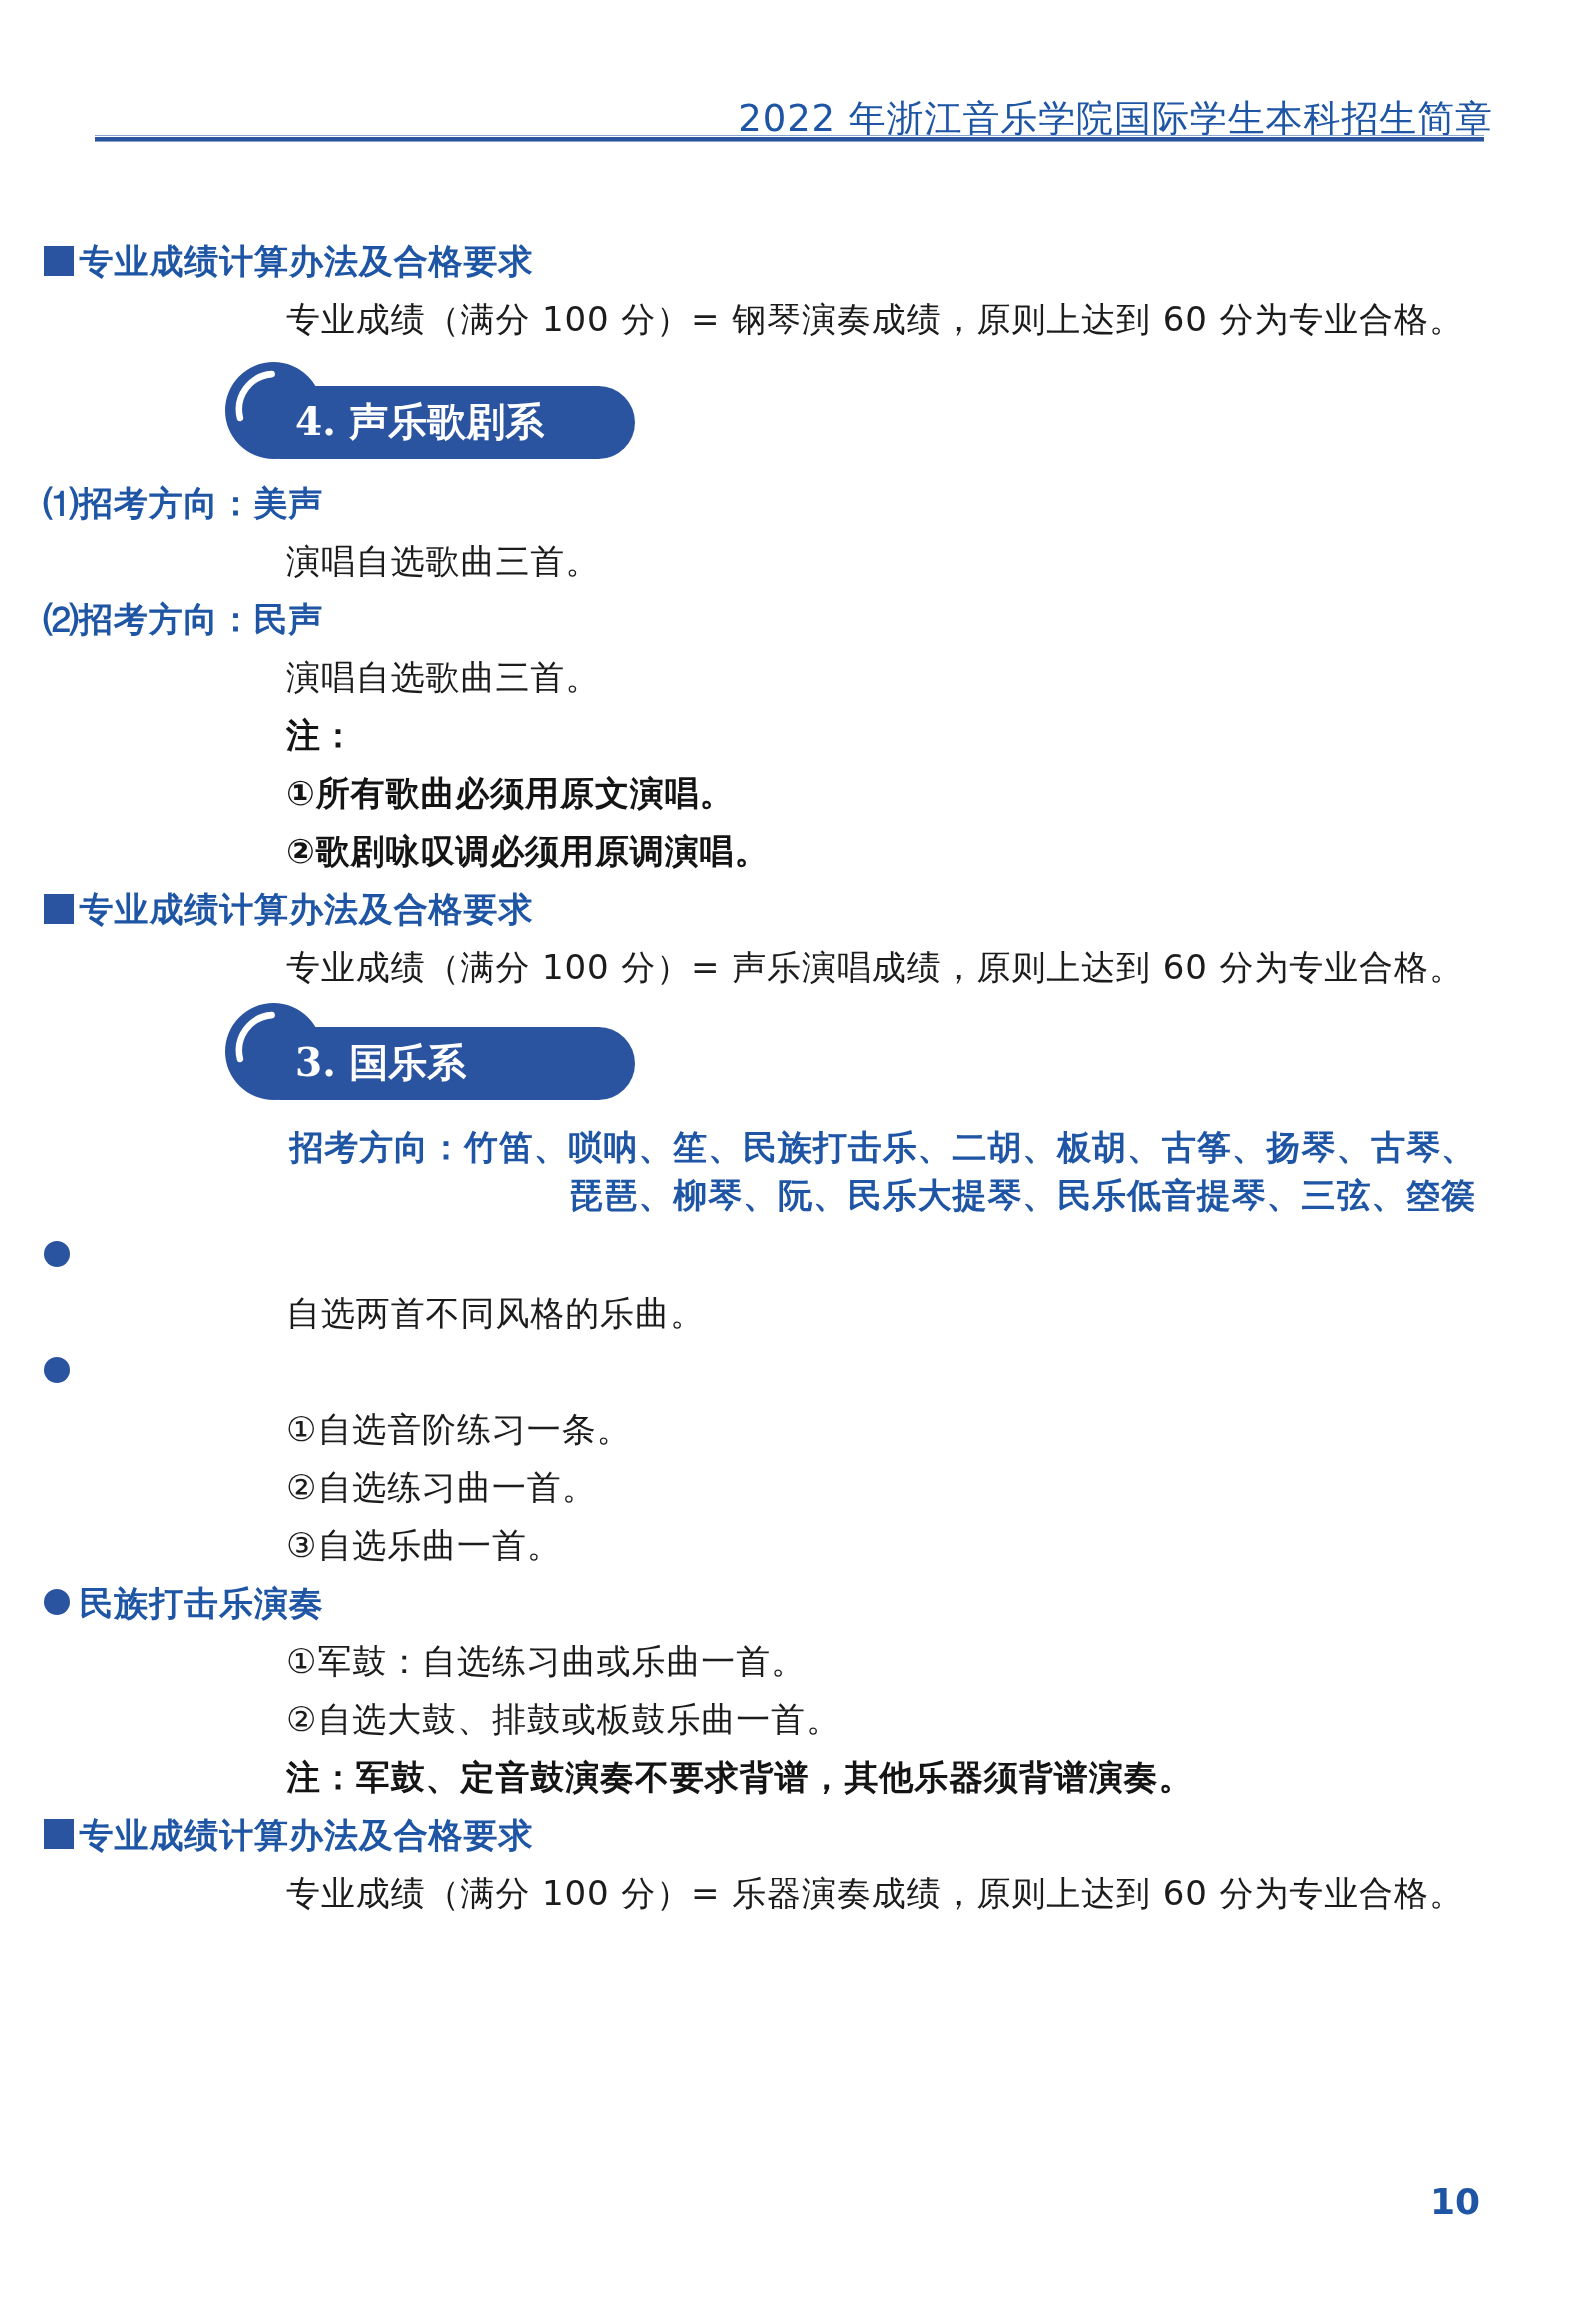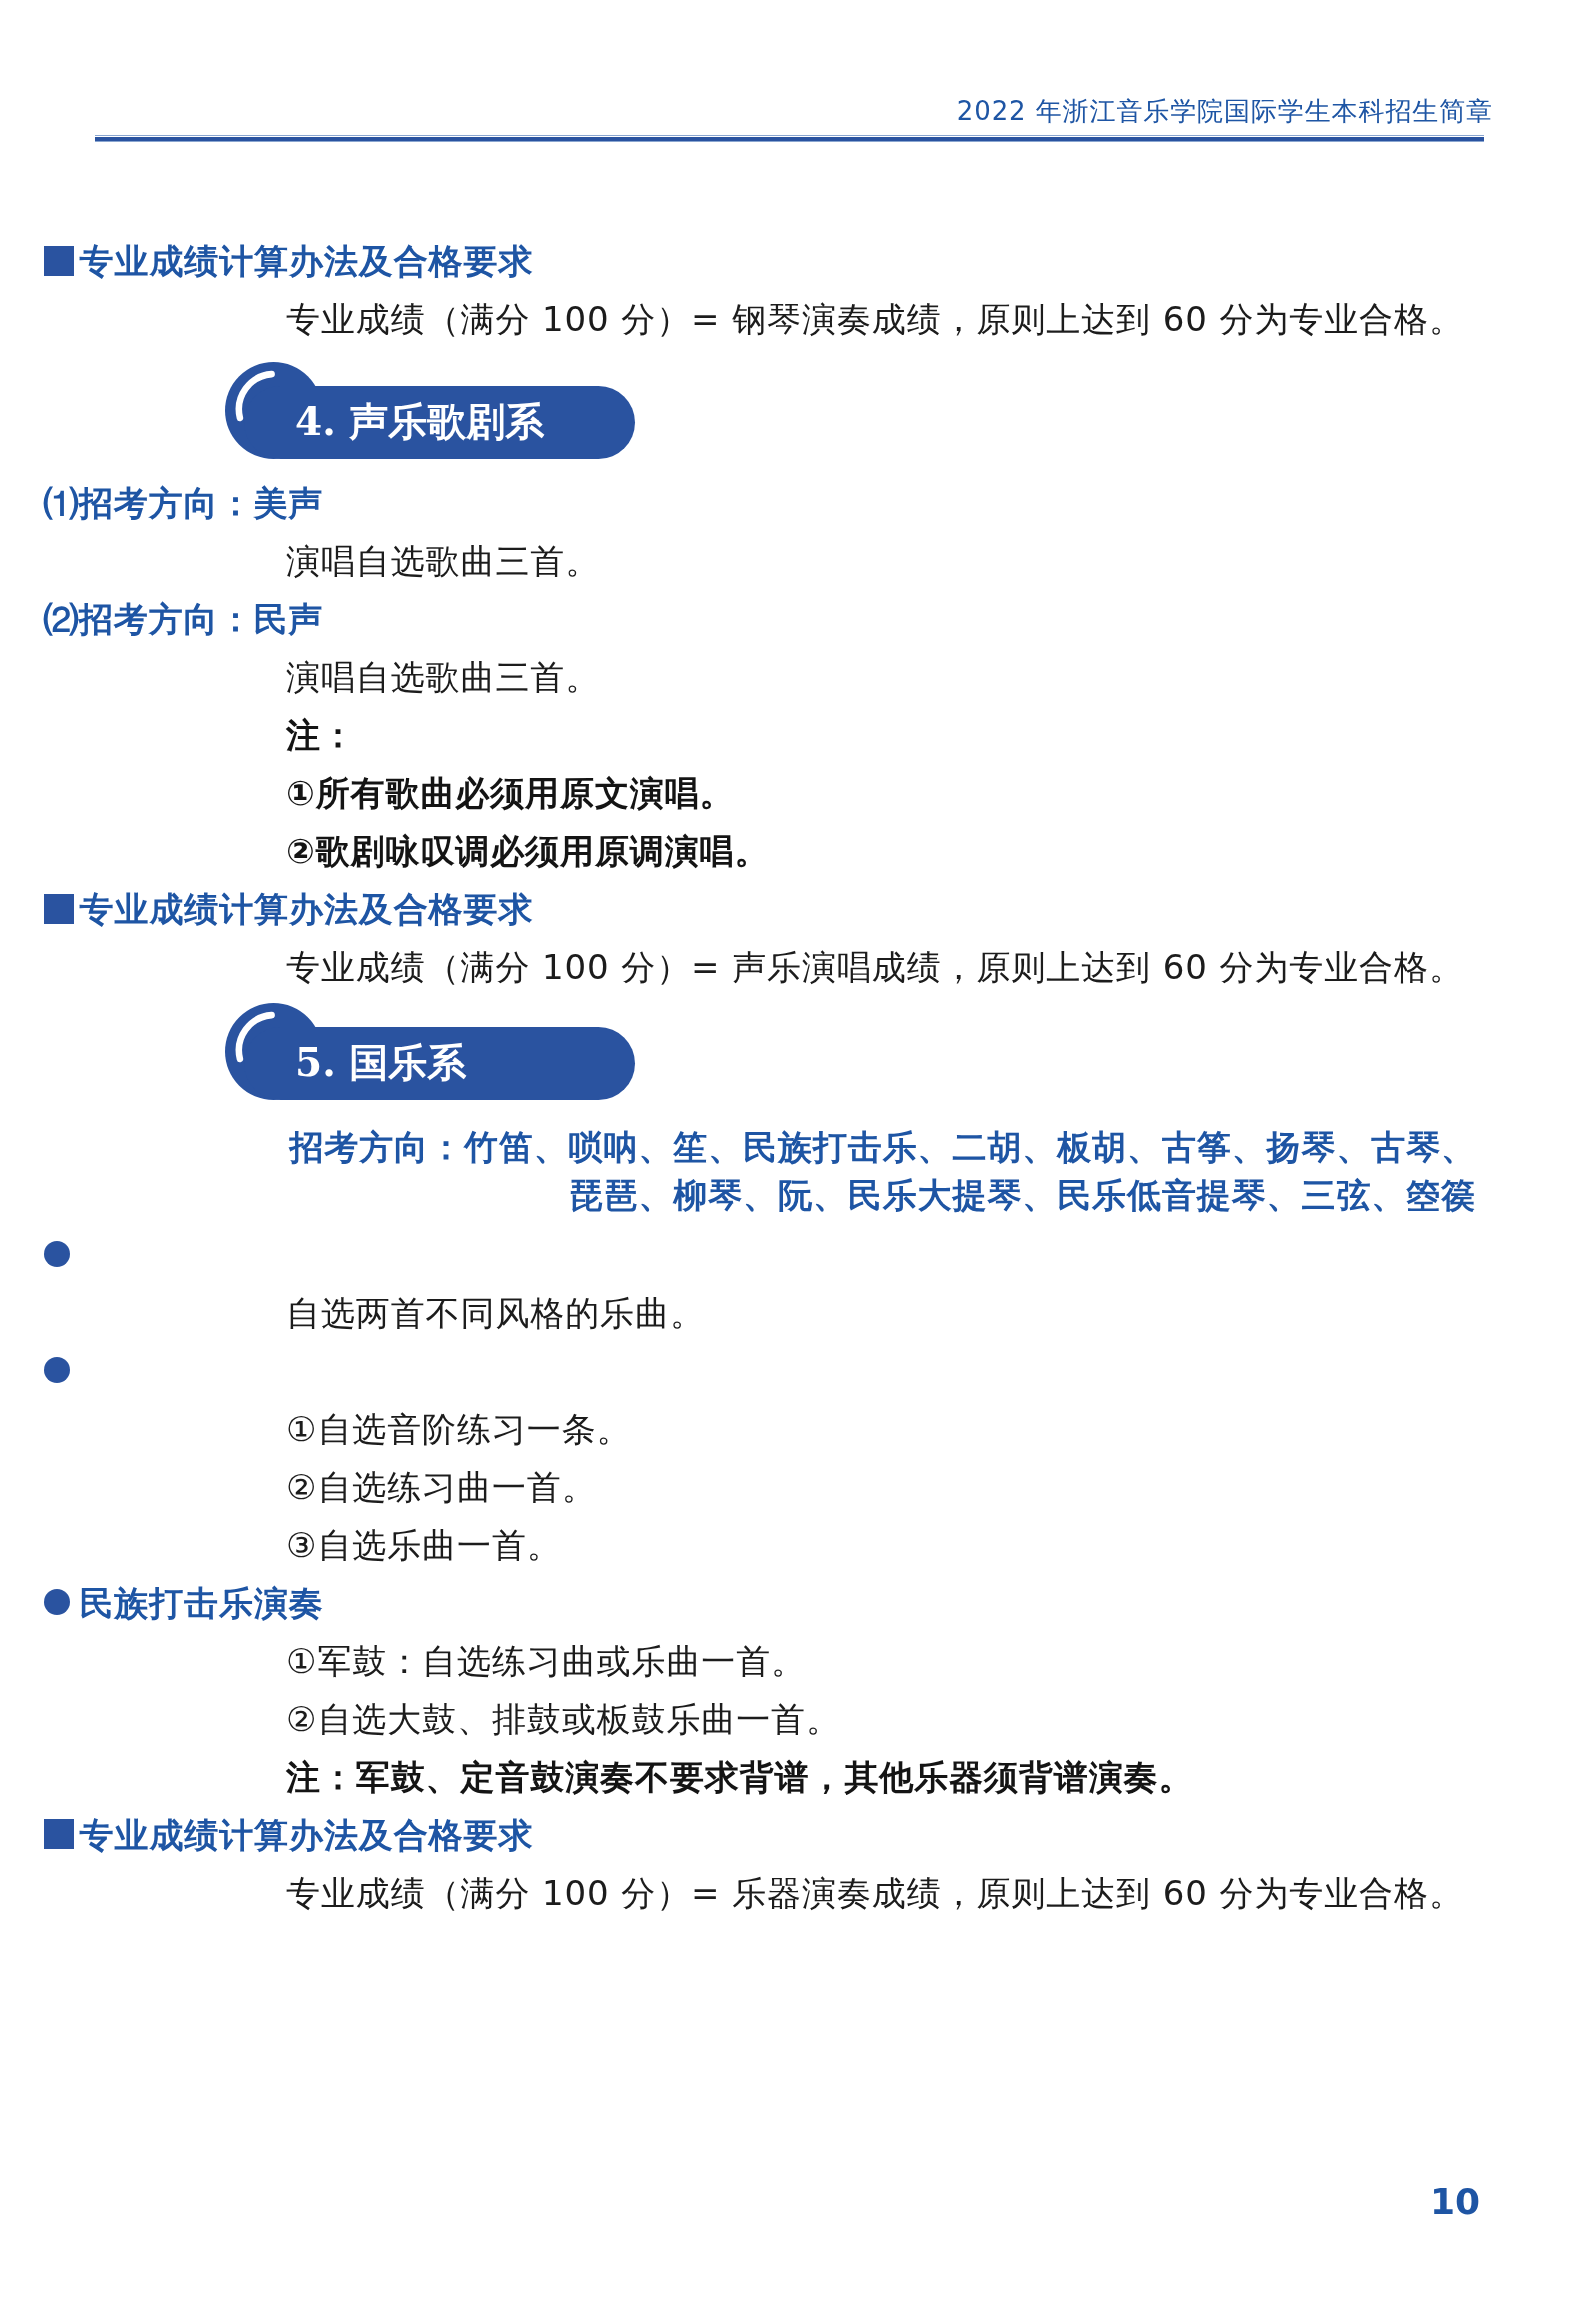--- a/index.html
+++ b/index.html
@@ -13,21 +13,21 @@
     width:1577px;
     height:2324px;
     background:#ffffff;
     overflow:hidden;
     font-family:"DejaVu Sans","Liberation Sans",sans-serif;
   }
   .header-title{
     position:absolute;
     top:94px;
     right:84px;
-    font-size:26px;
+    font-size:37px;
     letter-spacing:0.9px;
     color:var(--blue);
     white-space:nowrap;
   }
   .header-rule{
     position:absolute;
     top:135px;
     left:95px;
     width:1389px;
     height:6.6px;
@@ -154,21 +154,21 @@
     <p class="line bold">②歌剧咏叹调必须用原调演唱。</p>
     <p class="line blue-head"><span class="sq"></span><span>专业成绩计算办法及合格要求</span></p>
     <p class="line">专业成绩（满分 100 分）= 声乐演唱成绩，原则上达到 60 分为专业合格。</p>
 
     <div class="badge second">
       <div class="badge-circle"></div>
       <div class="badge-pill"></div>
       <svg class="badge-shine" viewBox="0 0 104 104">
         <path d="M16 60 A38 38 0 0 1 50 13" stroke="#ffffff" stroke-width="7" fill="none" stroke-linecap="round"></path>
       </svg>
-      <div class="badge-label">5. 国乐系</div>
+      <div class="badge-label">3. 国乐系</div>
     </div>
 
     <p class="line blue-head wrap-para">招考方向：竹笛、唢呐、笙、民族打击乐、二胡、板胡、古筝、扬琴、古琴、琵琶、柳琴、阮、民乐大提琴、民乐低音提琴、三弦、箜篌</p>
 
     <p class="line blue-head"><span class="dot"></span></p>
     <p class="line">自选两首不同风格的乐曲。</p>
 
     <p class="line blue-head"><span class="dot"></span></p>
     <p class="line">①自选音阶练习一条。</p>
     <p class="line">②自选练习曲一首。</p>

